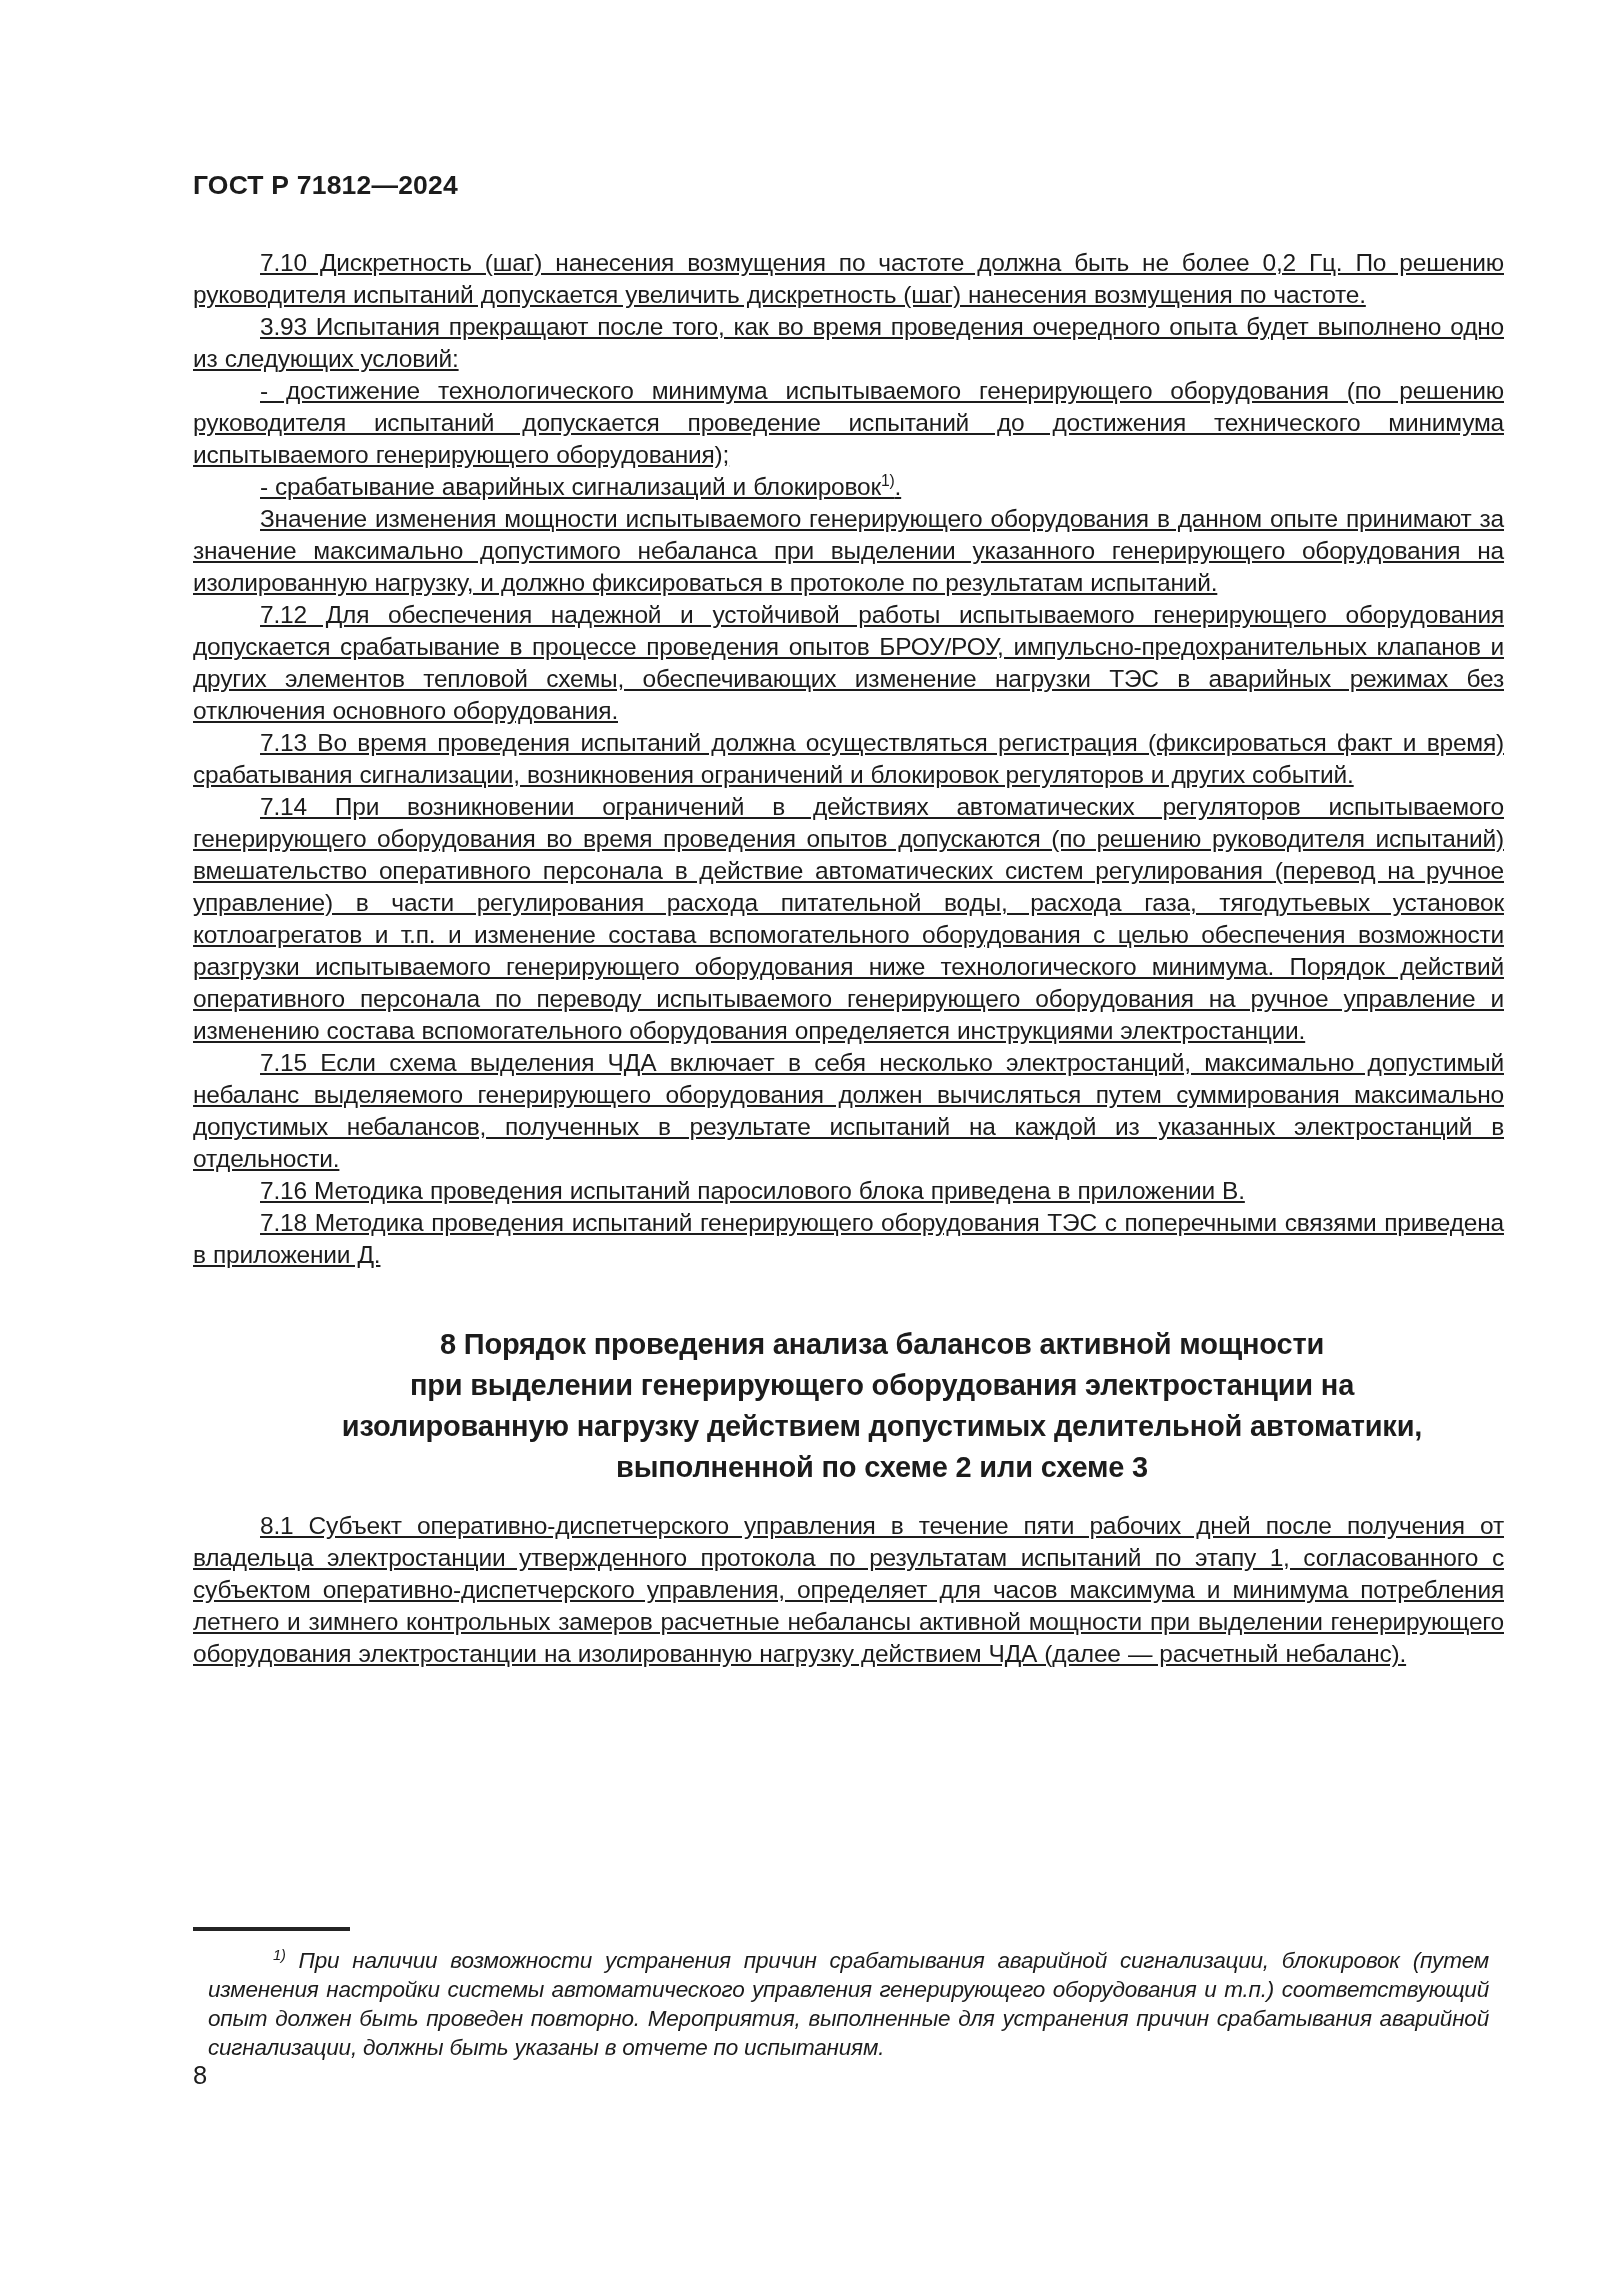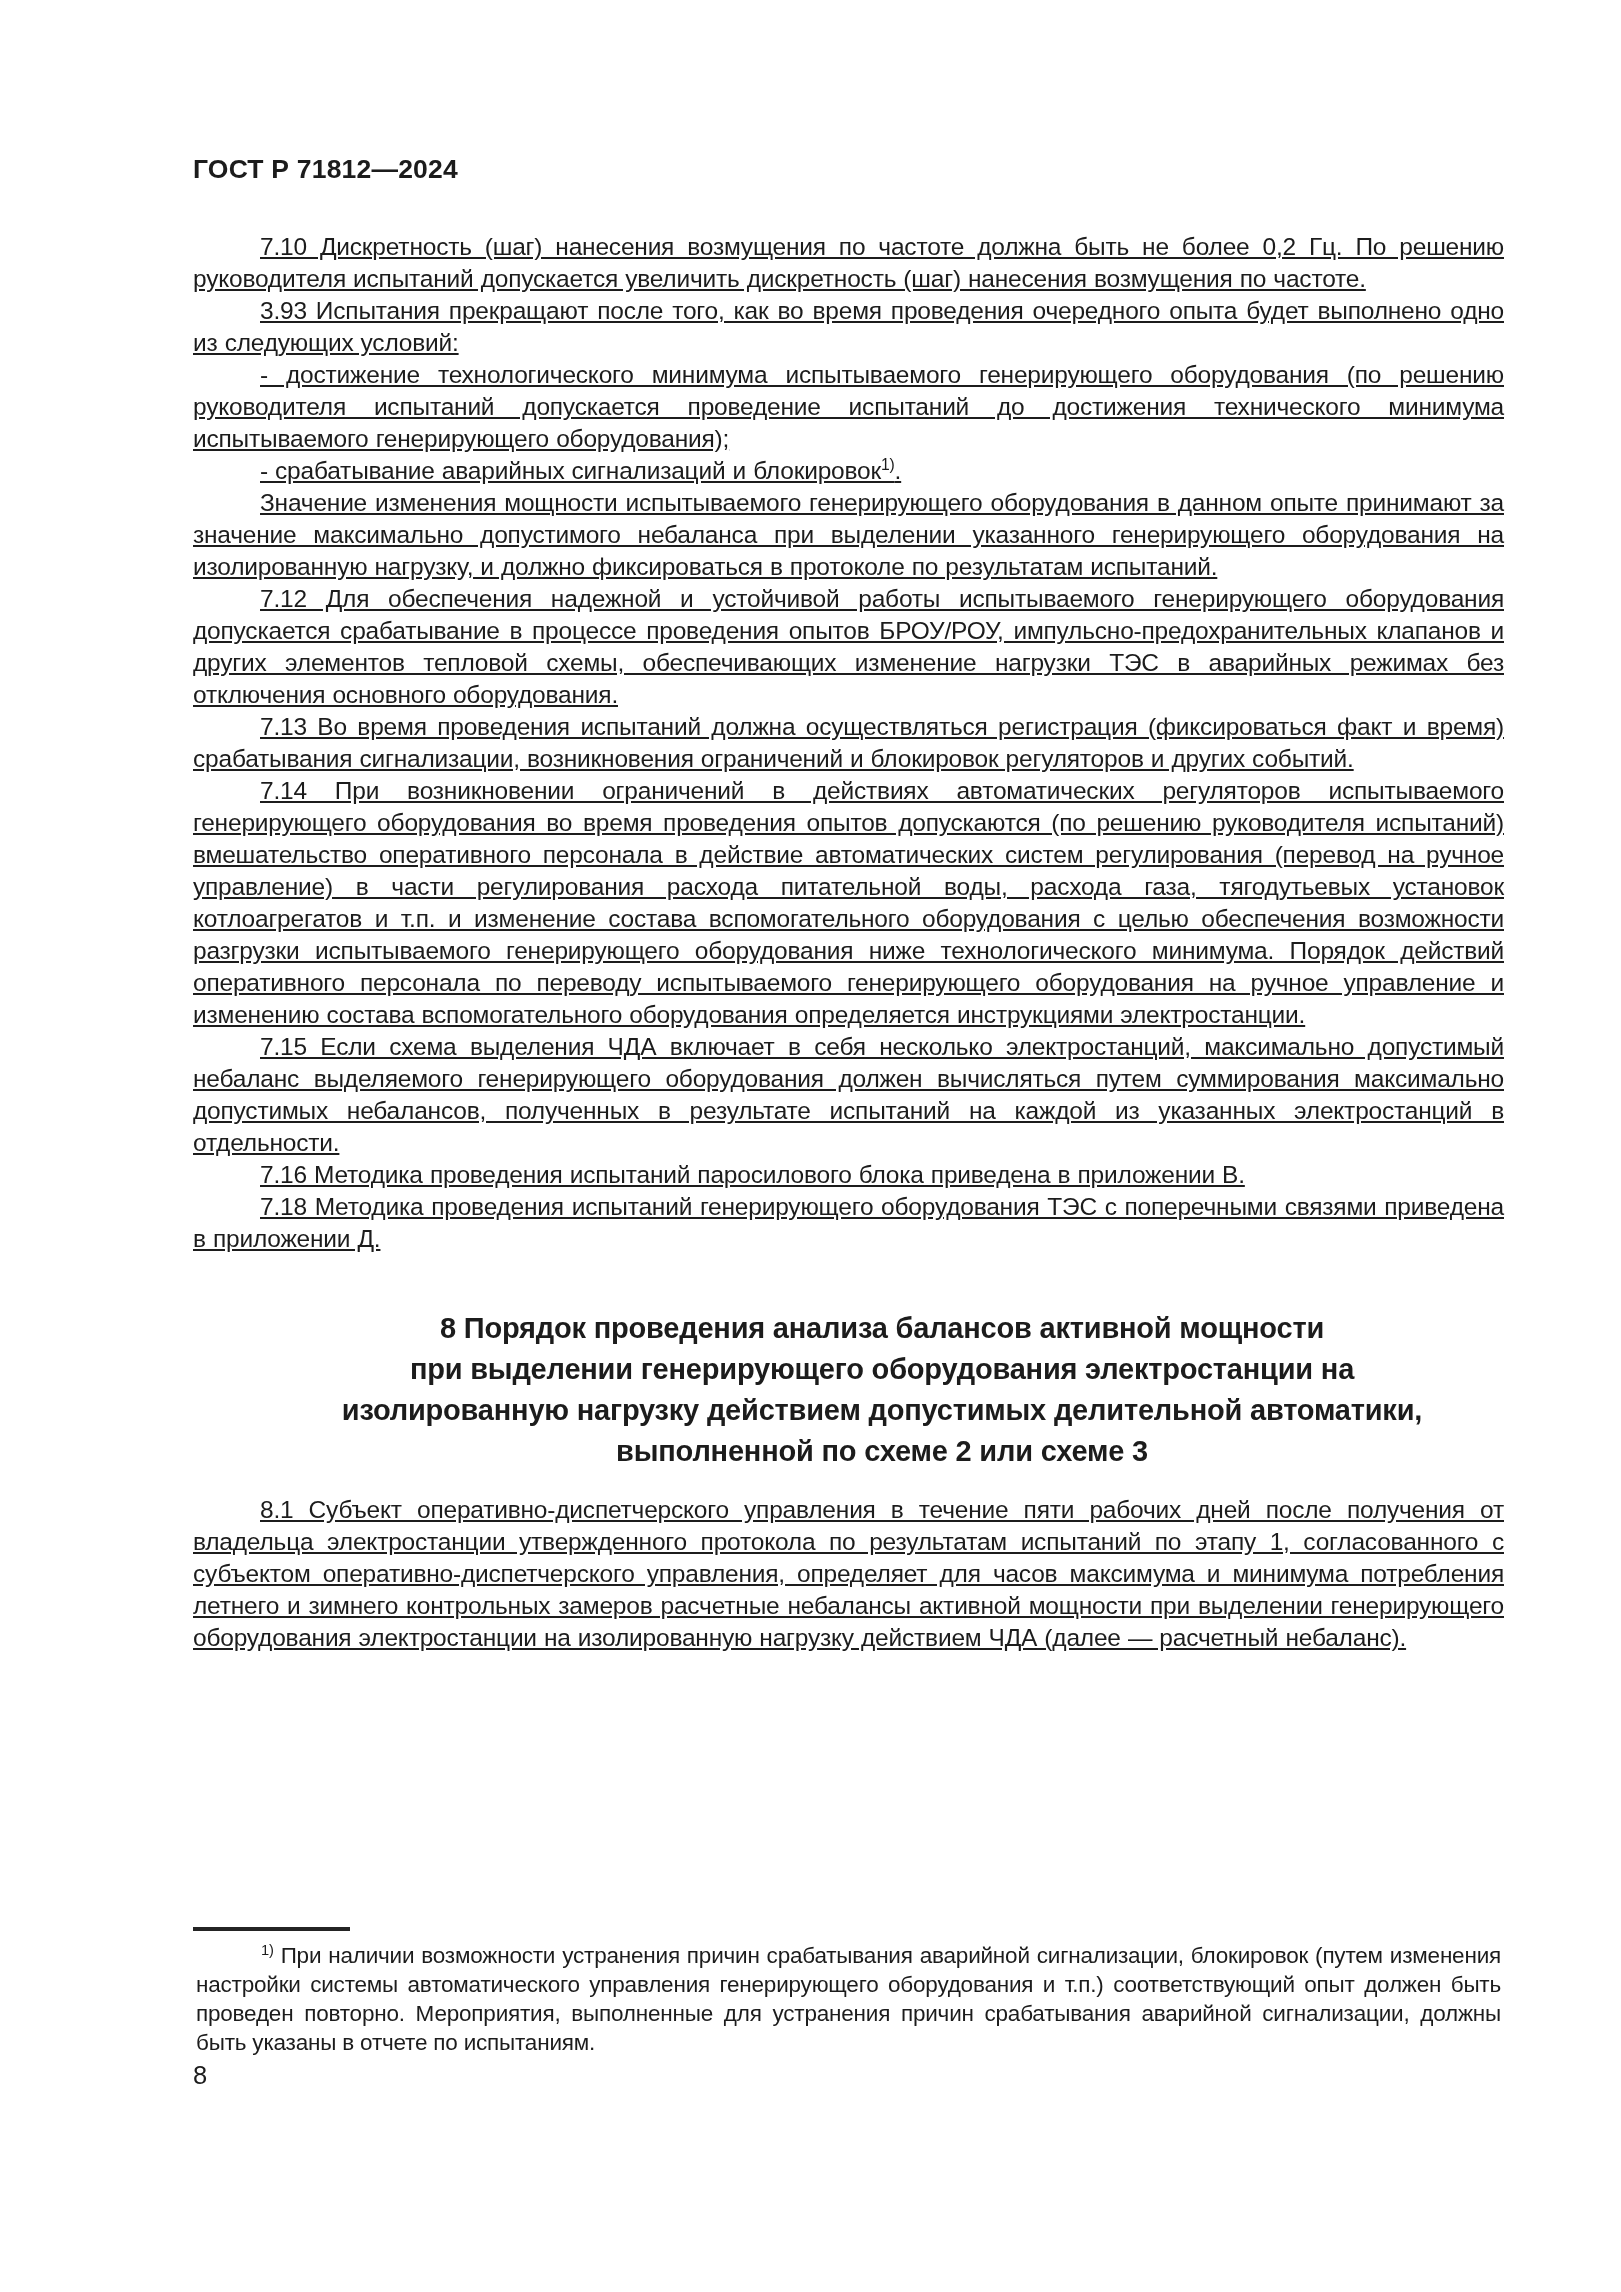--- a/index.html
+++ b/index.html
@@ -12,21 +12,21 @@
     width: 1621px;
     height: 2293px;
     background: #ffffff;
     overflow: hidden;
     font-family: "Liberation Sans", sans-serif;
     color: #1c1c1c;
   }
   .content {
     position: absolute;
     left: 193px;
-    top: 155px;
+    top: 171px;
     width: 1311px;
   }
   .doc-header {
     font-size: 26.5px;
     font-weight: bold;
     letter-spacing: 0.2px;
     margin: 0 0 47px 0;
     line-height: 29px;
   }
   .body-text p {
@@ -66,26 +66,27 @@
     width: 1311px;
   }
   .footnote-rule {
     width: 157px;
     height: 0;
     border: none;
     border-top: 4.9px solid #242424;
     margin: 0 0 9.8px 0;
   }
   .footnote-text {
-    margin: 3px;
+    margin: 15px;
     font-size: 22.5px;
     line-height: 29px;
     text-align: justify;
     text-indent: 65px;
     letter-spacing: -0.2px;
+    font-style: italic;
   }
   .footnote-text sup {
     font-size: 14.7px;
     line-height: 0;
     vertical-align: super;
   }
   .page-number {
     position: absolute;
     left: 193px;
     top: 2061px;

